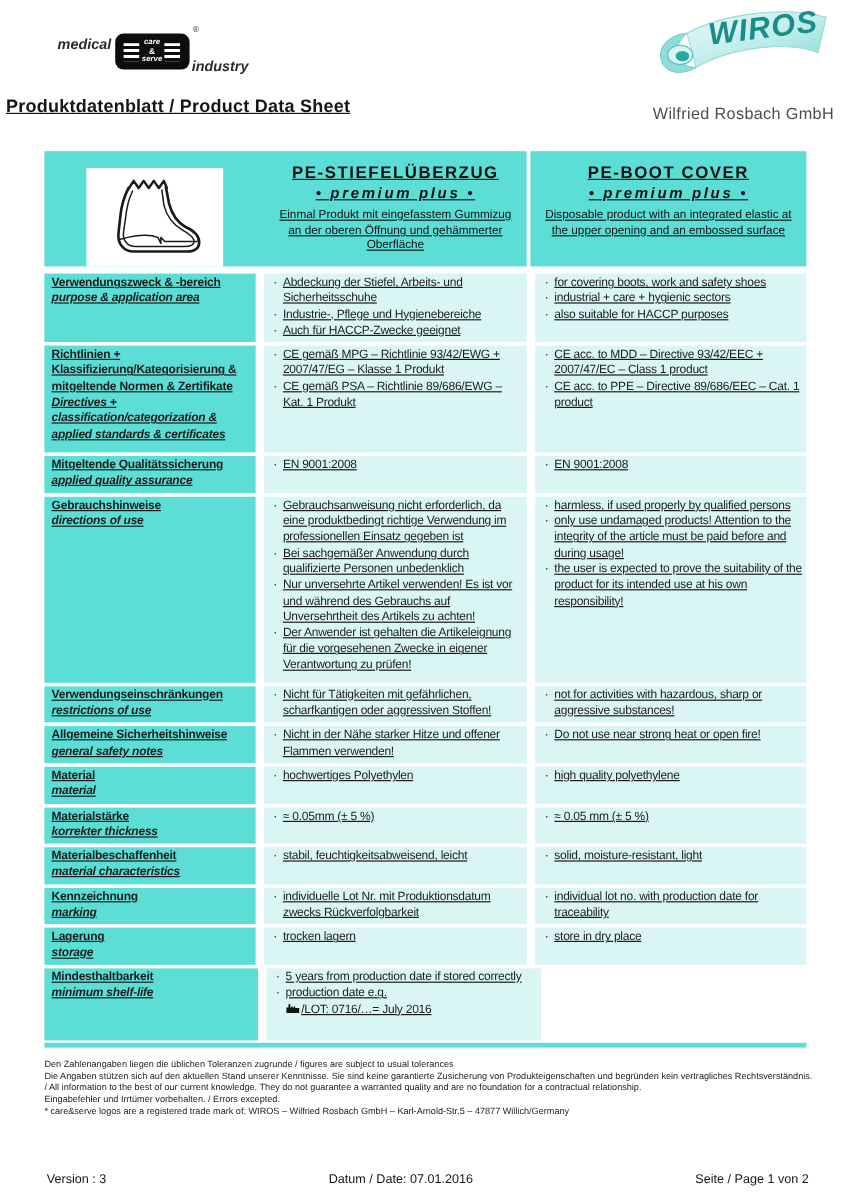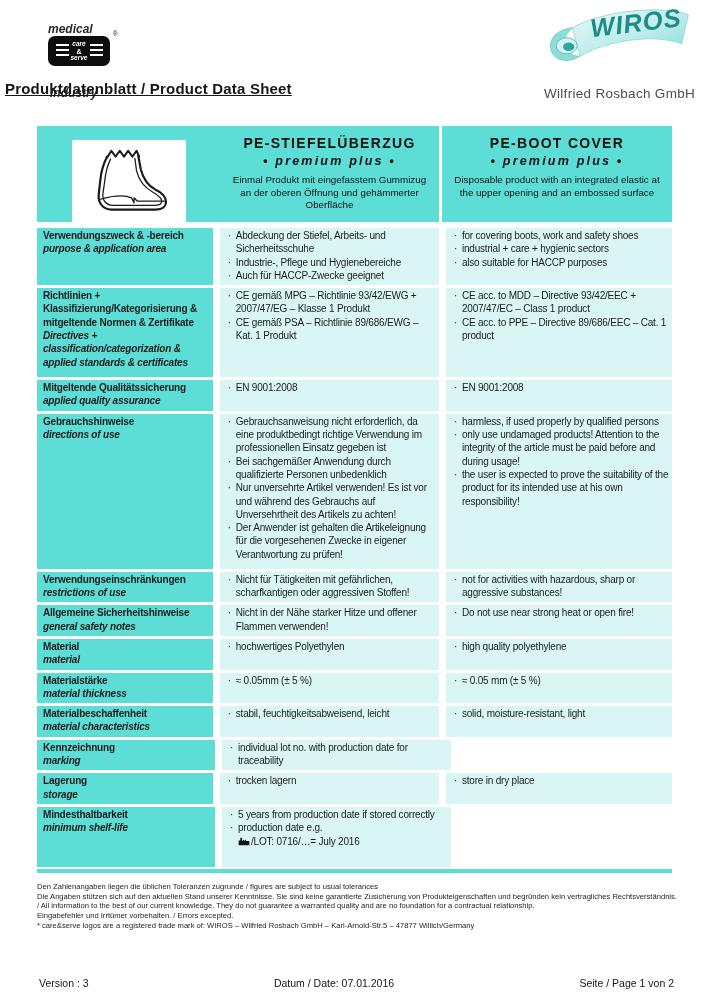--- a/index.html
+++ b/index.html
@@ -8,36 +8,36 @@
     background:#ffffff;
     font-family:"Liberation Sans",sans-serif;
     color:#1c1c1c;
     position:relative;
     overflow:hidden;
   }
   .page{position:relative;width:707px;height:1000px;background:#fff;}
 
   
   .top{position:relative;height:126px;}
-  .brand{position:absolute;left:48px;top:20px;display:flex;align-items:flex-start;flex-direction:column;}
+  .brand{position:absolute;left:48px;top:28px;display:flex;align-items:flex-start;}
   .brand-medical{font-style:italic;font-weight:bold;font-size:12px;color:#2a2a2a;margin-top:2px;margin-right:3px;}
   .cs-wrap{position:relative;}
   .cs-box{width:62px;height:30px;background:#0d0d0d;border-radius:7px;display:flex;align-items:center;justify-content:center;gap:2px;}
   .cs-stripes{width:13px;height:15px;background:repeating-linear-gradient(#fff 0 2px,#0d0d0d 2px 5px);}
   .cs-text{display:flex;flex-direction:column;align-items:center;line-height:1;color:#fff;}
   .cs-text .l1{font-size:6.5px;font-weight:bold;font-style:italic;}
   .cs-text .l2{font-size:7px;font-weight:bold;}
   .cs-reg{position:absolute;right:-8px;top:-6px;font-size:7px;color:#2a2a2a;}
   .brand-industry{font-style:italic;font-weight:bold;font-size:12px;color:#2a2a2a;margin-top:20px;margin-left:2px;}
   .doc-title{position:absolute;left:5px;top:80px;font-size:15px;font-weight:bold;text-decoration:underline;letter-spacing:0.2px;color:#161616;}
   .wiros{position:absolute;right:5px;top:2px;width:165px;text-align:center;}
   .wiros-company{font-size:13.5px;color:#4d4d4d;letter-spacing:0.3px;margin-top:0;}
 
   
-  .sheet{position:absolute;left:37px;top:126px;width:635px;}
+  .sheet{position:absolute;left:37px;top:126px;width:635px;text-decoration:underline;}
   .t-header{display:flex;}
   .th-left{width:183px;background:var(--teal);display:flex;align-items:flex-start;justify-content:center;}
   .boot-box{width:114px;height:82px;background:#fff;margin-top:14px;display:flex;align-items:center;justify-content:center;}
   .th-de{width:219px;background:var(--teal);padding-top:9px;text-align:center;}
   .th-gap{width:3px;background:#fff;}
   .th-en{width:230px;background:var(--teal);padding-top:9px;text-align:center;}
   .p-title{font-size:14px;font-weight:bold;letter-spacing:1.3px;color:#111;}
   .p-tag{font-size:12.5px;font-weight:bold;font-style:italic;letter-spacing:2.2px;margin-top:3px;color:#111;}
   .p-sub{font-size:9.8px;line-height:1.3;margin-top:6px;padding:0 8px;color:#111;}
   .t-body{margin-top:6px;display:flex;flex-direction:column;gap:3px;}
@@ -230,21 +230,21 @@
           <div class="cell cell-de">
             <div class="bullet"><span>hochwertiges Polyethylen</span></div>
           </div>
           <div class="cell cell-en">
             <div class="bullet"><span>high quality polyethylene</span></div>
           </div>
         </div>
         <div class="row">
           <div class="cell cell-label">
             <div class="lbl-de">Materialstärke</div>
-            <div class="lbl-en">material thickness</div>
+            <div class="lbl-en">korrekter thickness</div>
           </div>
           <div class="cell cell-de">
             <div class="bullet"><span>≈ 0.05mm (± 5 %)</span></div>
           </div>
           <div class="cell cell-en">
             <div class="bullet"><span>≈ 0.05 mm (± 5 %)</span></div>
           </div>
         </div>
         <div class="row">
           <div class="cell cell-label">
@@ -255,20 +255,23 @@
             <div class="bullet"><span>stabil, feuchtigkeitsabweisend, leicht</span></div>
           </div>
           <div class="cell cell-en">
             <div class="bullet"><span>solid, moisture-resistant, light</span></div>
           </div>
         </div>
         <div class="row">
           <div class="cell cell-label">
             <div class="lbl-de">Kennzeichnung</div>
             <div class="lbl-en">marking</div>
+          </div>
+          <div class="cell cell-de">
+            <div class="bullet"><span>individuelle Lot Nr. mit Produktionsdatum zwecks Rückverfolgbarkeit</span></div>
           </div>
           <div class="cell cell-en">
             <div class="bullet"><span>individual lot no. with production date for traceability</span></div>
           </div>
         </div>
         <div class="row">
           <div class="cell cell-label">
             <div class="lbl-de">Lagerung</div>
             <div class="lbl-en">storage</div>
           </div>

